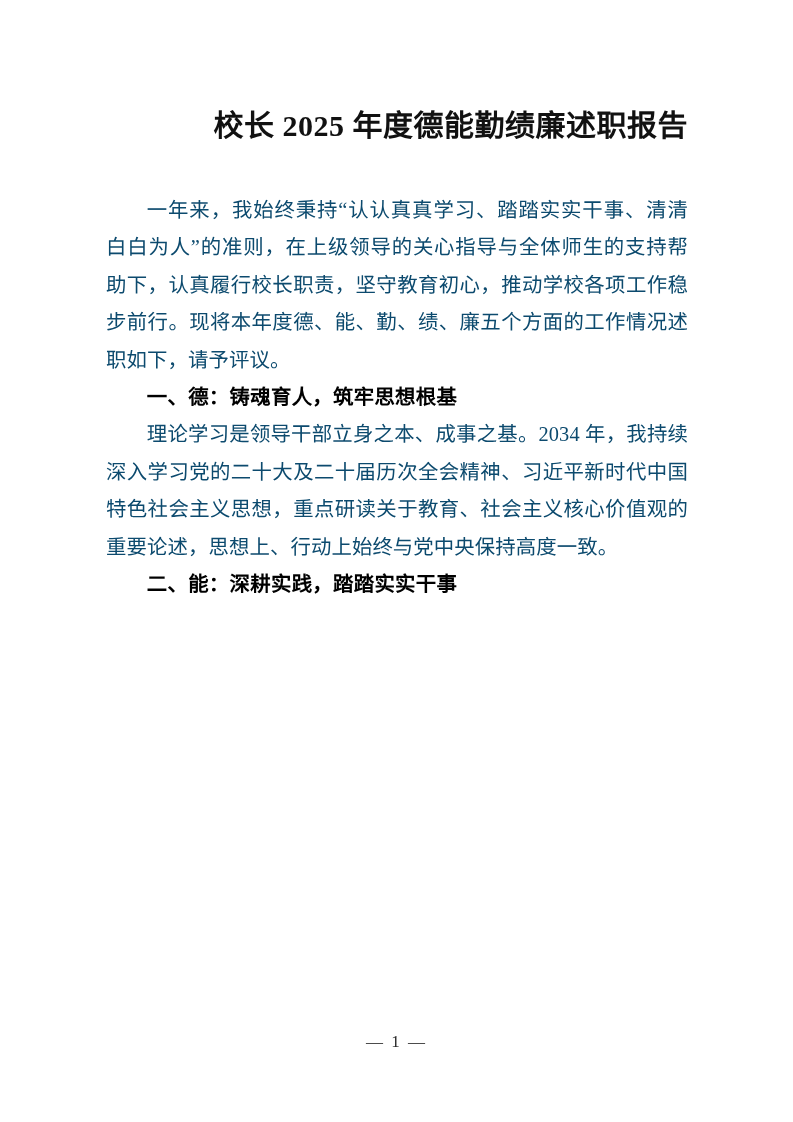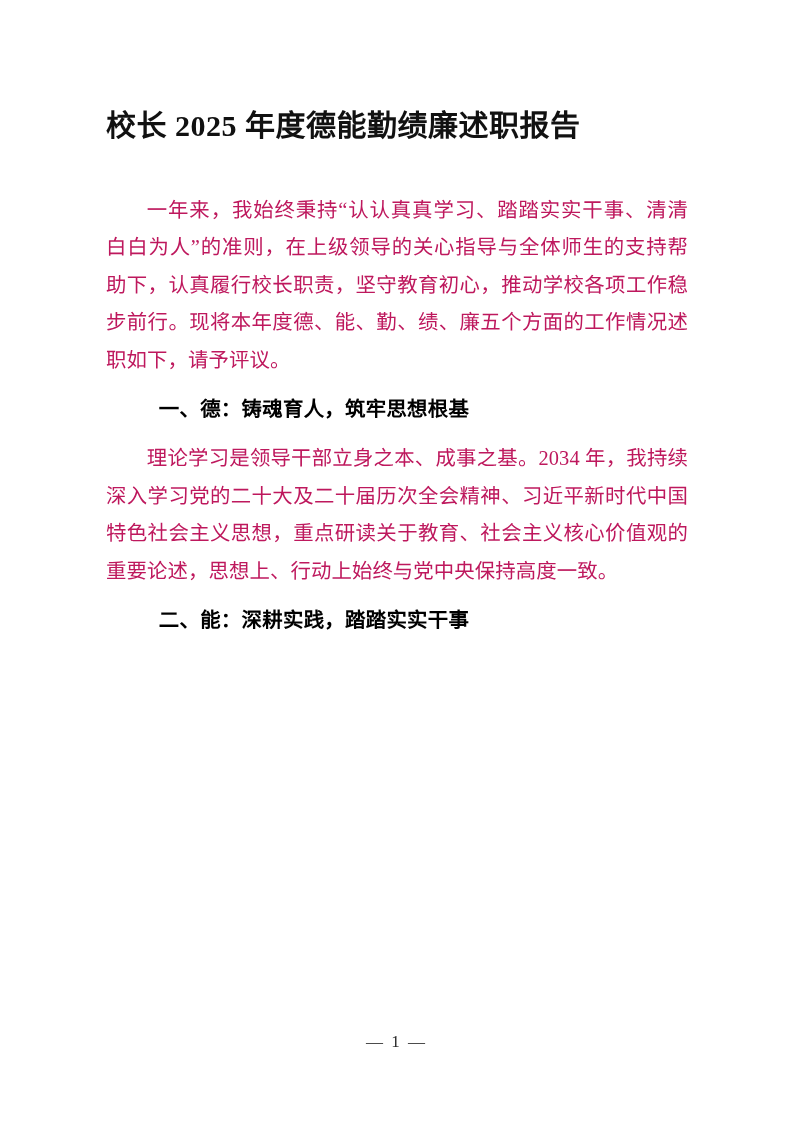--- a/index.html
+++ b/index.html
@@ -33,50 +33,50 @@
     left: 106px;
     top: 96px;
     width: 582px;
   }
 
   .doc-title {
     font-family: "Liberation Serif", "DejaVu Serif", serif;
     font-weight: bold;
     font-size: 30px;
     line-height: 44px;
-    text-align: left;
+    text-align: right;
     letter-spacing: 0.5px;
     margin: 0 0 0 0;
     padding-top: 8px;
     color: #111111;
   }
 
   .spacer-after-title {
     height: 44px;
   }
 
   p.body-para {
     font-family: "Liberation Serif", "DejaVu Serif", serif;
     font-size: 20.4px;
     line-height: 37.4px;
     text-align: justify;
     text-justify: inter-ideograph;
     text-indent: 2em;
     margin: 0;
-    color: #be185d;
+    color: #0c4a6e;
     letter-spacing: 0.1px;
   }
 
   h2.section-heading {
     font-family: "Liberation Sans", "DejaVu Sans", sans-serif;
     font-weight: bold;
     font-size: 20.4px;
     line-height: 37.4px;
     text-indent: 2em;
-    margin: 12px;
+    margin: 0;
     color: #000000;
     letter-spacing: 0.3px;
   }
 
   .footer {
     position: absolute;
     left: 0;
     top: 1030px;
     width: 793px;
     text-align: center;

